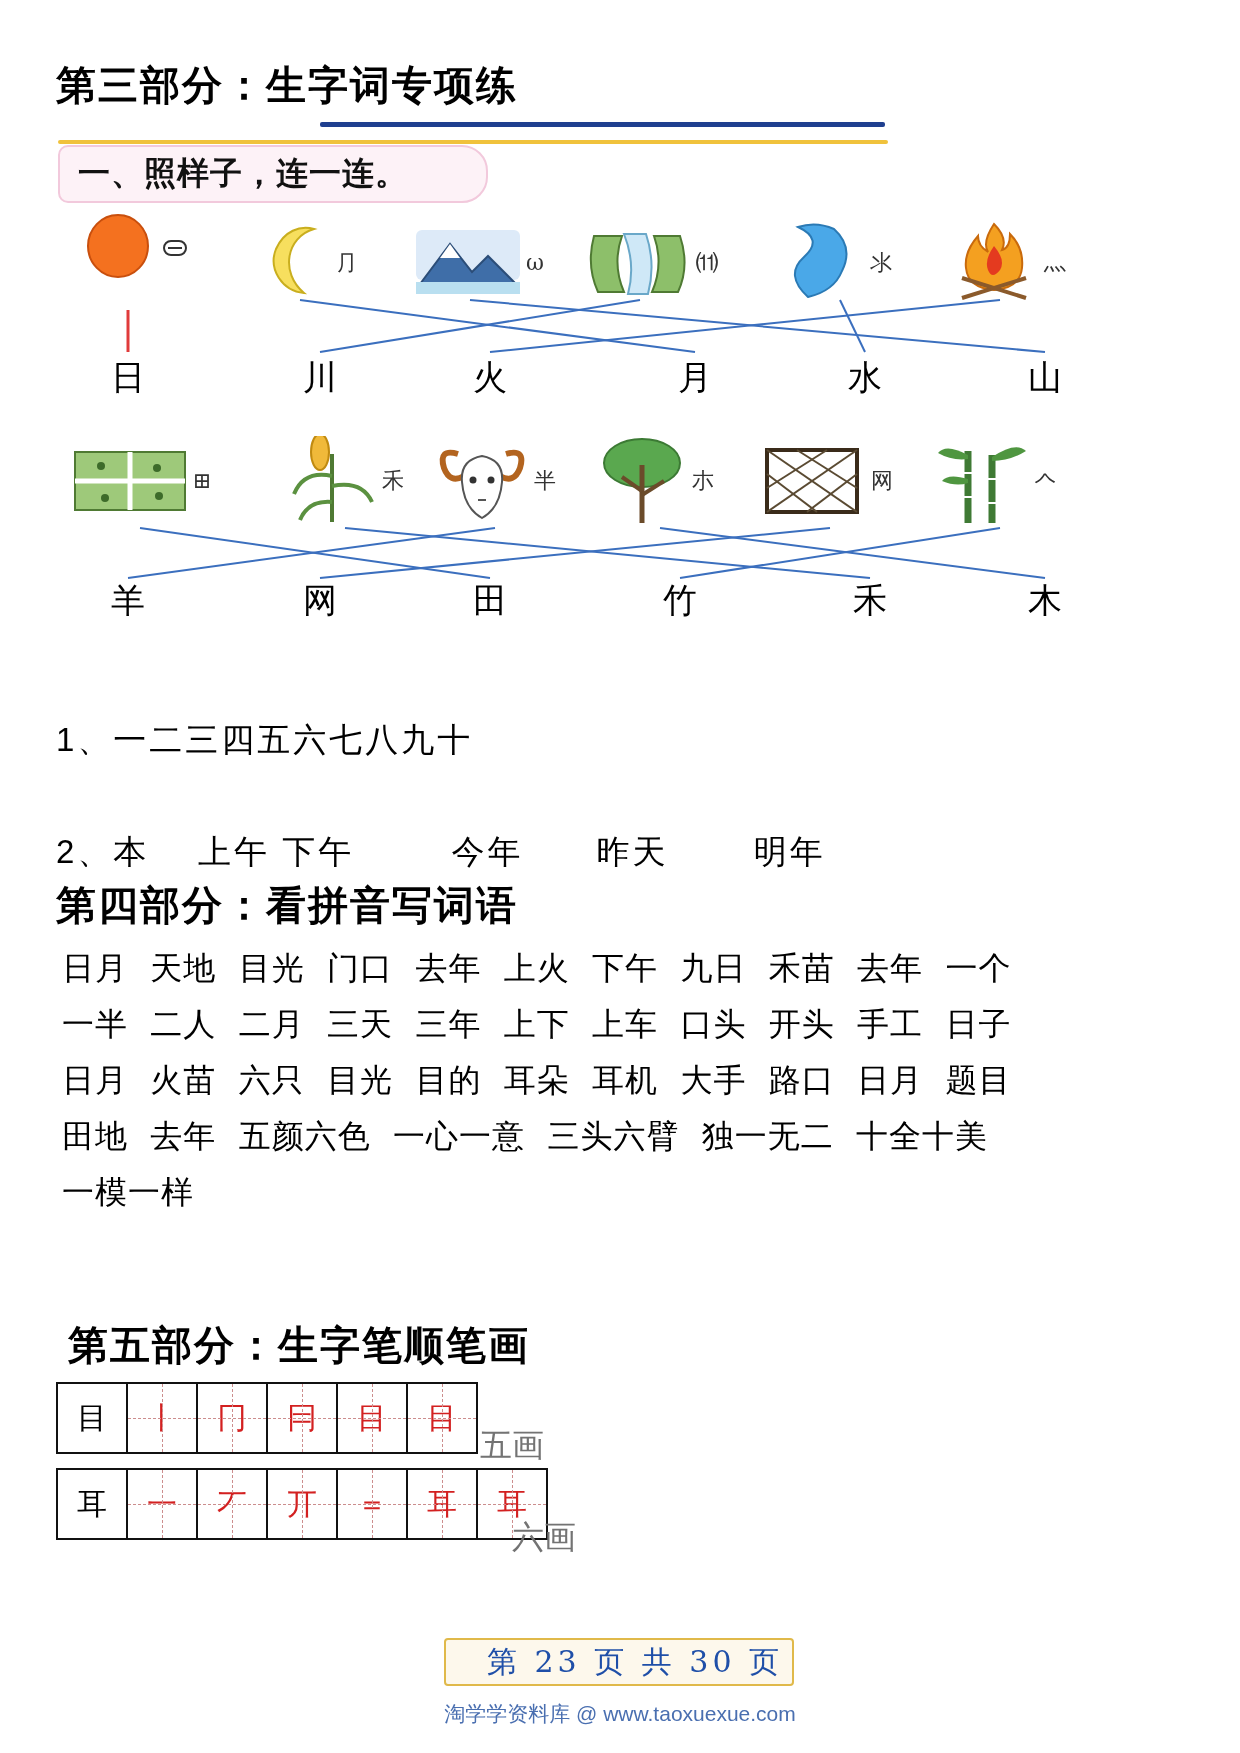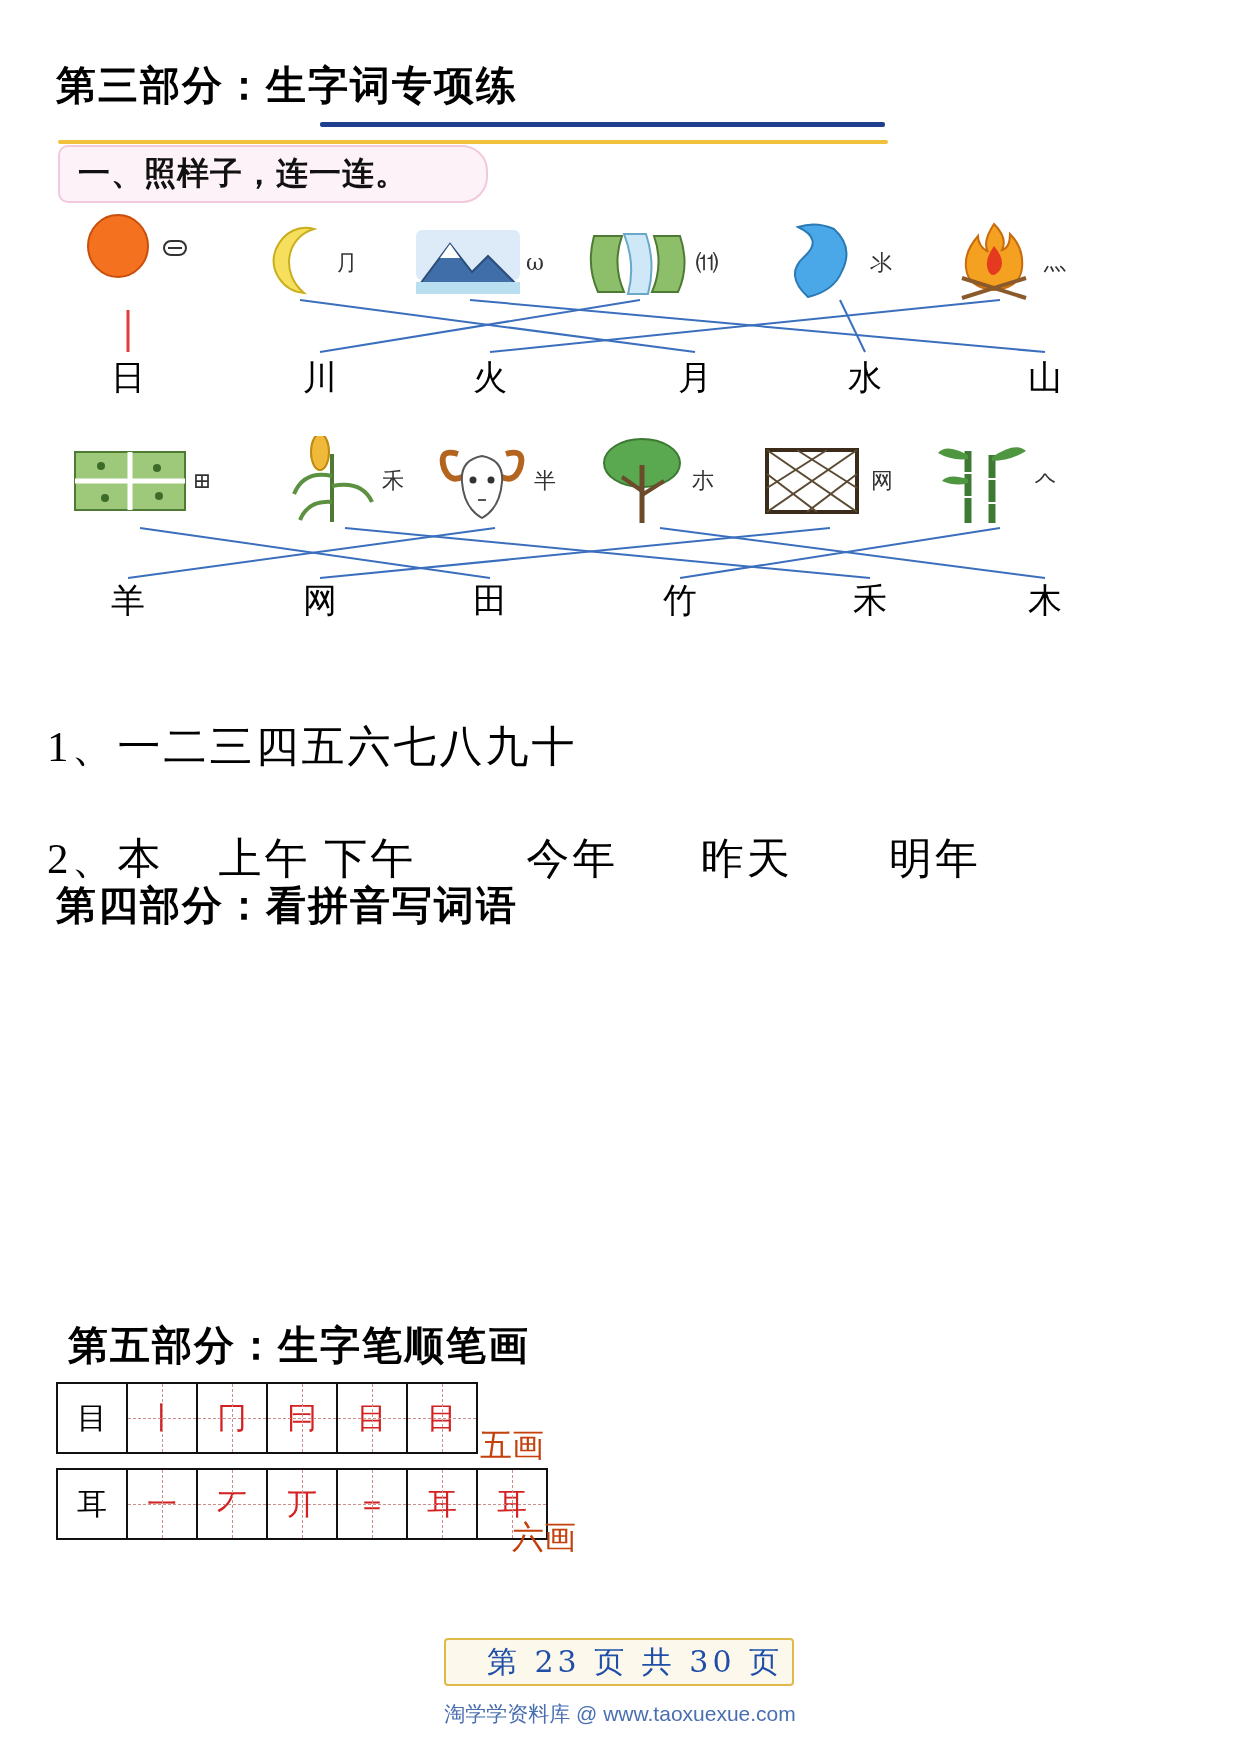--- a/index.html
+++ b/index.html
@@ -122,23 +122,23 @@
     left: 0;
     top: 0;
     width: 1240px;
     height: 1753px;
     pointer-events: none;
   }
 
   
   .num-line {
     position: absolute;
-    left: 47px;
-    font-family: Liberation Serif, serif;
-    font-size: 43px;
+    left: 56px;
+    font-family: Liberation Sans, sans-serif;
+    font-size: 33px;
     color: #000;
     letter-spacing: 3px;
     white-space: pre;
   }
   #num-line-1 { top: 718px; }
   #num-line-2 { top: 782px; margin-top: 48px; }
 
   
   #word-lines {
     position: absolute;
@@ -191,21 +191,21 @@
     border-top: 1px dashed #cc8d8d;
   }
   table.stroke td.step::after {
     top: 0; bottom: 0; left: 50%;
     border-left: 1px dashed #cc8d8d;
   }
   .stroke-count {
     position: absolute;
     font-family: "DejaVu Serif", "Liberation Serif", serif;
     font-size: 32px;
-    color: #c2410c;
+    color: #737373;
   }
   #stroke-count-1 { left: 480px; top: 1424px; }
   #stroke-count-2 { left: 512px; top: 1516px; }
 
   
   #page-badge {
     position: absolute;
     left: 444px;
     top: 1638px;
     width: 350px;
@@ -463,20 +463,27 @@
     <div class="cell" style="left:585px;">竹</div>
     <div class="cell" style="left:775px;">禾</div>
     <div class="cell" style="left:950px;">木</div>
   </div>
 
   <div class="num-line" id="num-line-1">1、一二三四五六七八九十</div>
   <div class="num-line" id="num-line-2">2、本    上午 下午        今年      昨天       明年</div>
 
   <div class="section-head" id="sec4-head">第四部分：看拼音写词语</div>
 
+  <div id="word-lines">
+    <div class="word-line">日月  天地  目光  门口  去年  上火  下午  九日  禾苗  去年  一个</div>
+    <div class="word-line">一半  二人  二月  三天  三年  上下  上车  口头  开头  手工  日子</div>
+    <div class="word-line">日月  火苗  六只  目光  目的  耳朵  耳机  大手  路口  日月  题目</div>
+    <div class="word-line">田地  去年  五颜六色  一心一意  三头六臂  独一无二  十全十美</div>
+    <div class="word-line">一模一样</div>
+  </div>
 
   <div class="section-head" id="sec5-head">第五部分：生字笔顺笔画</div>
 
   <div class="stroke-block" id="stroke-block-1">
     <table class="stroke">
       <tbody>
           <tr>
         <td class="head">目</td>
         <td class="step">丨</td>
         <td class="step">冂</td>

